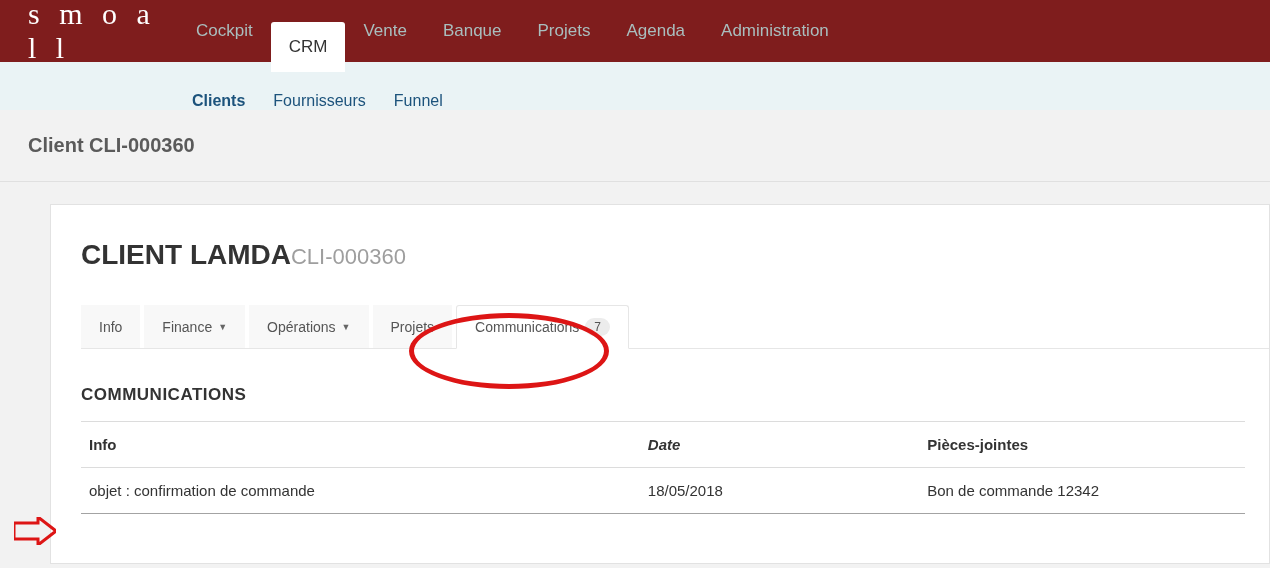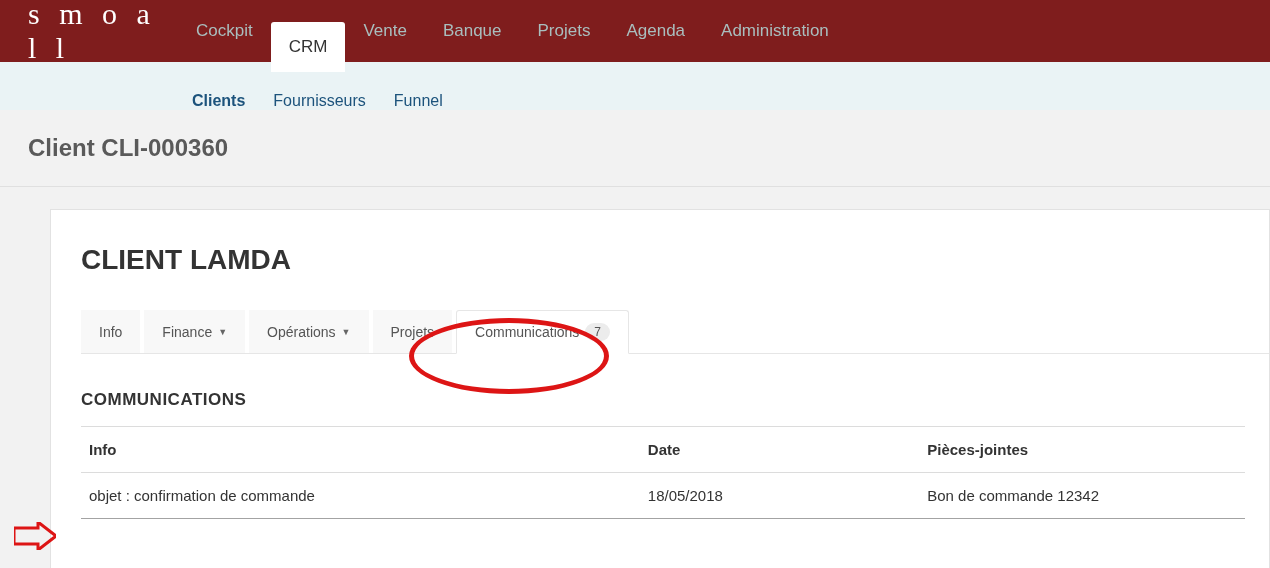--- a/index.html
+++ b/index.html
@@ -65,21 +65,21 @@
     cursor: pointer;
   }
   .subnav-item.active {
     font-weight: 700;
   }
 
   
   .pagetitle {
     background: #f2f2f2;
     padding: 24px 0 24px 28px;
-    font-size: 24px;
+    font-size: 20px;
     font-weight: 600;
     color: #5a5a5a;
     border-bottom: 1px solid #e0e0e0;
   }
 
   
   .card {
     background: #fff;
     margin: 22px 0 0 50px;
     border: 1px solid #e2e2e2;
@@ -162,21 +162,21 @@
   }
   .comm-table th {
     font-weight: 700;
     border-top: 1px solid #dcdcdc;
     border-bottom: 1px solid #dcdcdc;
   }
   .comm-table td {
     border-bottom: 1px solid #a3a3a3;
   }
   .col-info { width: 48%; }
-  .col-date { width: 24%; }
+  .col-date { width: 24%; font-style: italic; }
   .col-pj   { width: 28%; }
 
   
   .annot-ellipse {
     position: absolute;
     border: 5px solid #dd1515;
     border-radius: 50%;
     width: 200px;
     height: 76px;
     left: 358px;
@@ -211,20 +211,21 @@
   <div class="subnav-item">Fournisseurs</div>
   <div class="subnav-item">Funnel</div>
 </div>
 
 <div class="pagetitle">Client CLI-000360</div>
 
 <div class="card">
 
   <div class="client-title-row">
     <div class="client-name">CLIENT LAMDA</div>
+    <div class="client-code">CLI-000360</div>
   </div>
 
   <div class="tabrow">
     <div class="tab">Info</div>
     <div class="tab">
       <span>Finance</span>
       <span class="caret">▼</span>
     </div>
     <div class="tab">
       <span>Opérations</span>

